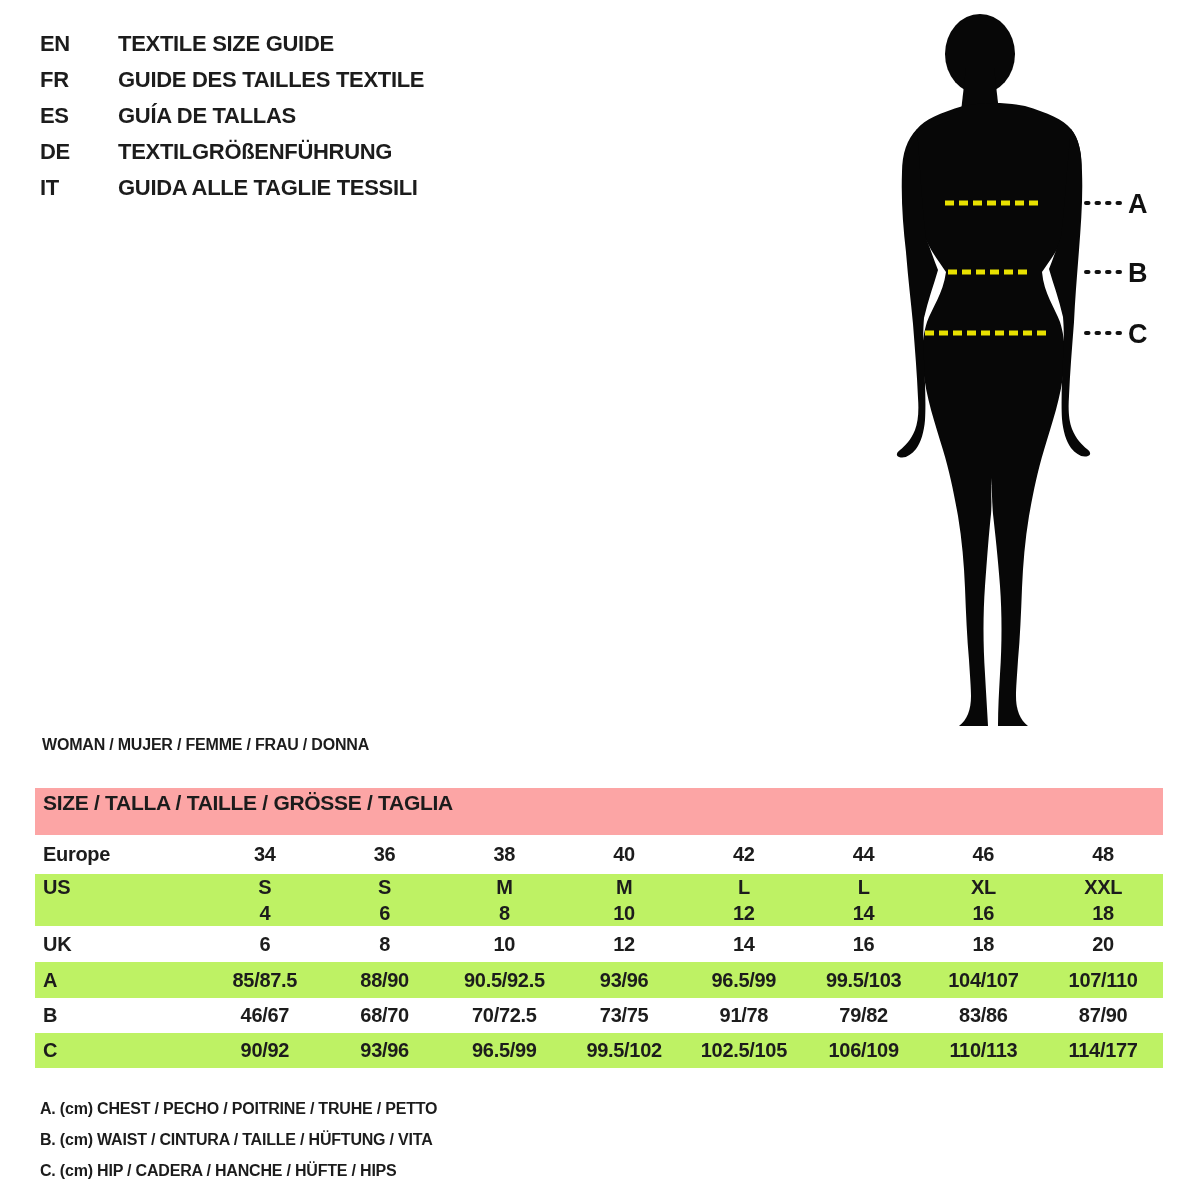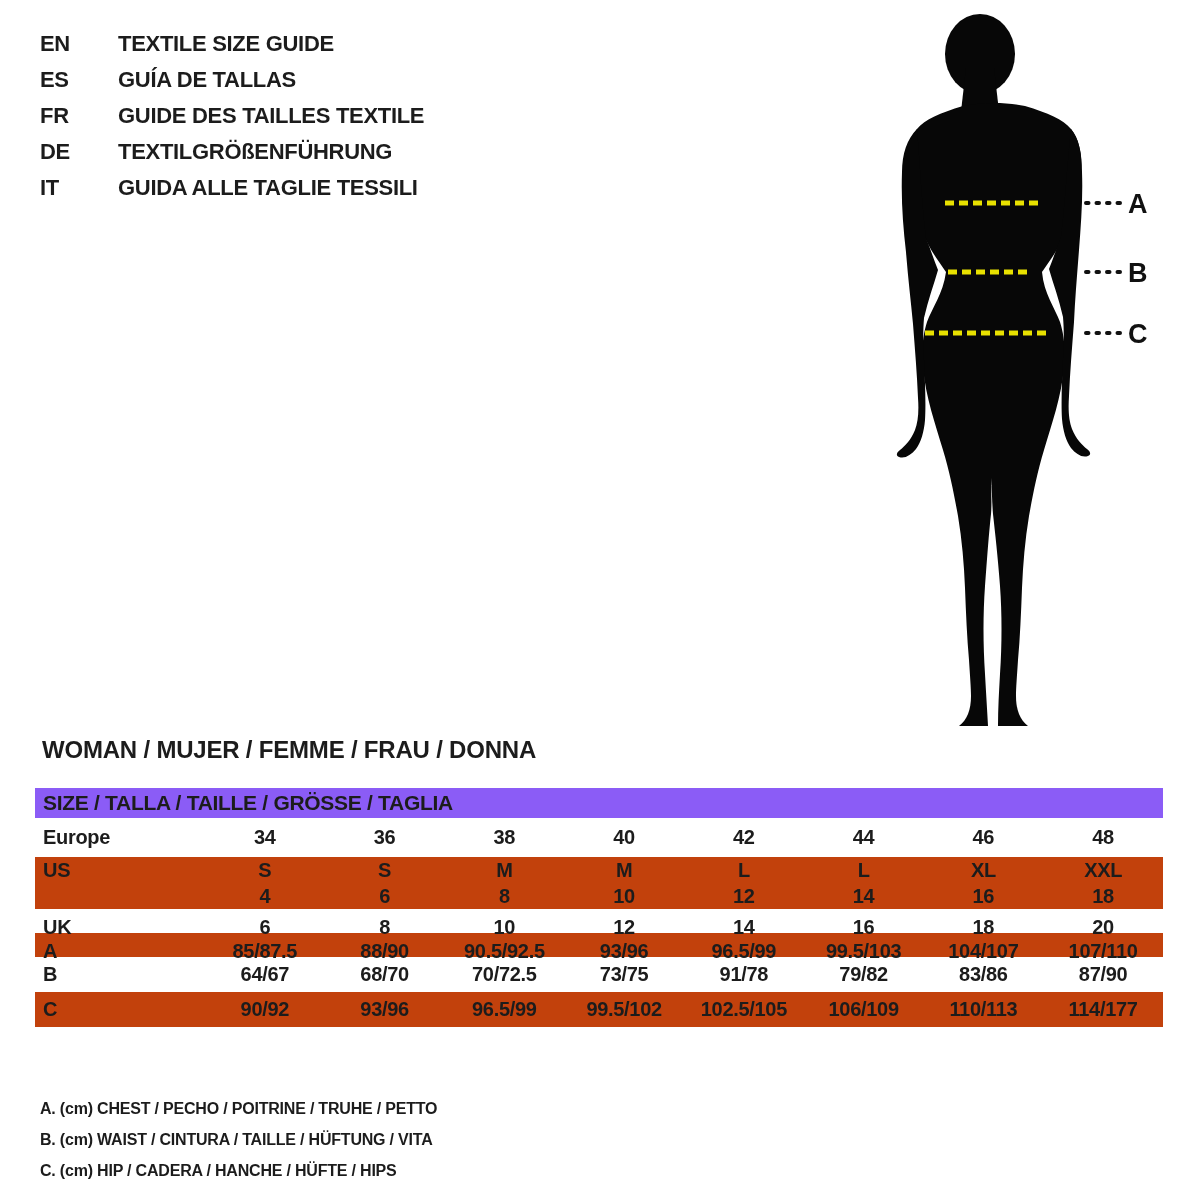--- a/index.html
+++ b/index.html
@@ -20,38 +20,38 @@
   .lang-code { width:78px; }
 
   
   .figure-wrap { position:absolute; left:880px; top:8px; width:320px; height:730px; }
   .figure-wrap svg { display:block; width:100%; height:100%; }
   .abc-label { font-family:"Liberation Sans", sans-serif; font-weight:bold; font-size:27px; fill:#111; }
 
   
   .gender {
     position:absolute; left:42px; top:736px;
-    font-weight:bold; font-size:24px; letter-spacing:-0.2px; white-space:nowrap;
+    font-weight:bold; font-size:16px; letter-spacing:-0.2px; white-space:nowrap;
   }
 
   
   .size-table { position:absolute; left:35px; top:788px; width:1128px; }
   .thead {
-    height:30px; line-height:29px; background:#8b5cf6;
+    height:47px; line-height:29px; background:#fca5a5;
     font-weight:bold; font-size:21px; letter-spacing:-0.3px; padding-left:8px;
   }
   .trow {
     display:grid; grid-template-columns:170px repeat(8, 1fr);
     font-weight:bold; font-size:20px; letter-spacing:-0.3px;
   }
   .trow.h39 { height:39px; line-height:39px; }
   .trow.h26 { height:26px; line-height:26px; }
-  .trow.h36 { height:24px; line-height:36px; }
+  .trow.h36 { height:36px; line-height:36px; }
   .trow.h35 { height:35px; line-height:35px; }
-  .trow.shade { background:#c2410c; }
+  .trow.shade { background:#bef264; }
   .trow .lbl { text-align:left; padding-left:8px; }
   .trow .val { text-align:center; }
 
   
   .legend { position:absolute; left:40px; top:1093px; }
   .legend-line {
     height:31px; line-height:31px;
     font-weight:bold; font-size:16px; letter-spacing:-0.2px; white-space:nowrap;
   }
 </style>
@@ -59,26 +59,26 @@
 <body>
 
 <div class="canvas">
 
   <section class="lang-block">
     <div class="lang-row">
       <span class="lang-code">EN</span>
       <span class="lang-title">TEXTILE SIZE GUIDE</span>
     </div>
     <div class="lang-row">
+      <span class="lang-code">FR</span>
+      <span class="lang-title">GUIDE DES TAILLES TEXTILE</span>
+    </div>
+    <div class="lang-row">
       <span class="lang-code">ES</span>
       <span class="lang-title">GUÍA DE TALLAS</span>
-    </div>
-    <div class="lang-row">
-      <span class="lang-code">FR</span>
-      <span class="lang-title">GUIDE DES TAILLES TEXTILE</span>
     </div>
     <div class="lang-row">
       <span class="lang-code">DE</span>
       <span class="lang-title">TEXTILGRÖßENFÜHRUNG</span>
     </div>
     <div class="lang-row">
       <span class="lang-code">IT</span>
       <span class="lang-title">GUIDA ALLE TAGLIE TESSILI</span>
     </div>
   </section>
@@ -241,21 +241,21 @@
       <span class="val">90.5/92.5</span>
       <span class="val">93/96</span>
       <span class="val">96.5/99</span>
       <span class="val">99.5/103</span>
       <span class="val">104/107</span>
       <span class="val">107/110</span>
     </div>
 
     <div class="trow h35">
       <span class="lbl">B</span>
-      <span class="val">64/67</span>
+      <span class="val">46/67</span>
       <span class="val">68/70</span>
       <span class="val">70/72.5</span>
       <span class="val">73/75</span>
       <span class="val">91/78</span>
       <span class="val">79/82</span>
       <span class="val">83/86</span>
       <span class="val">87/90</span>
     </div>
 
     <div class="trow h35 shade">

